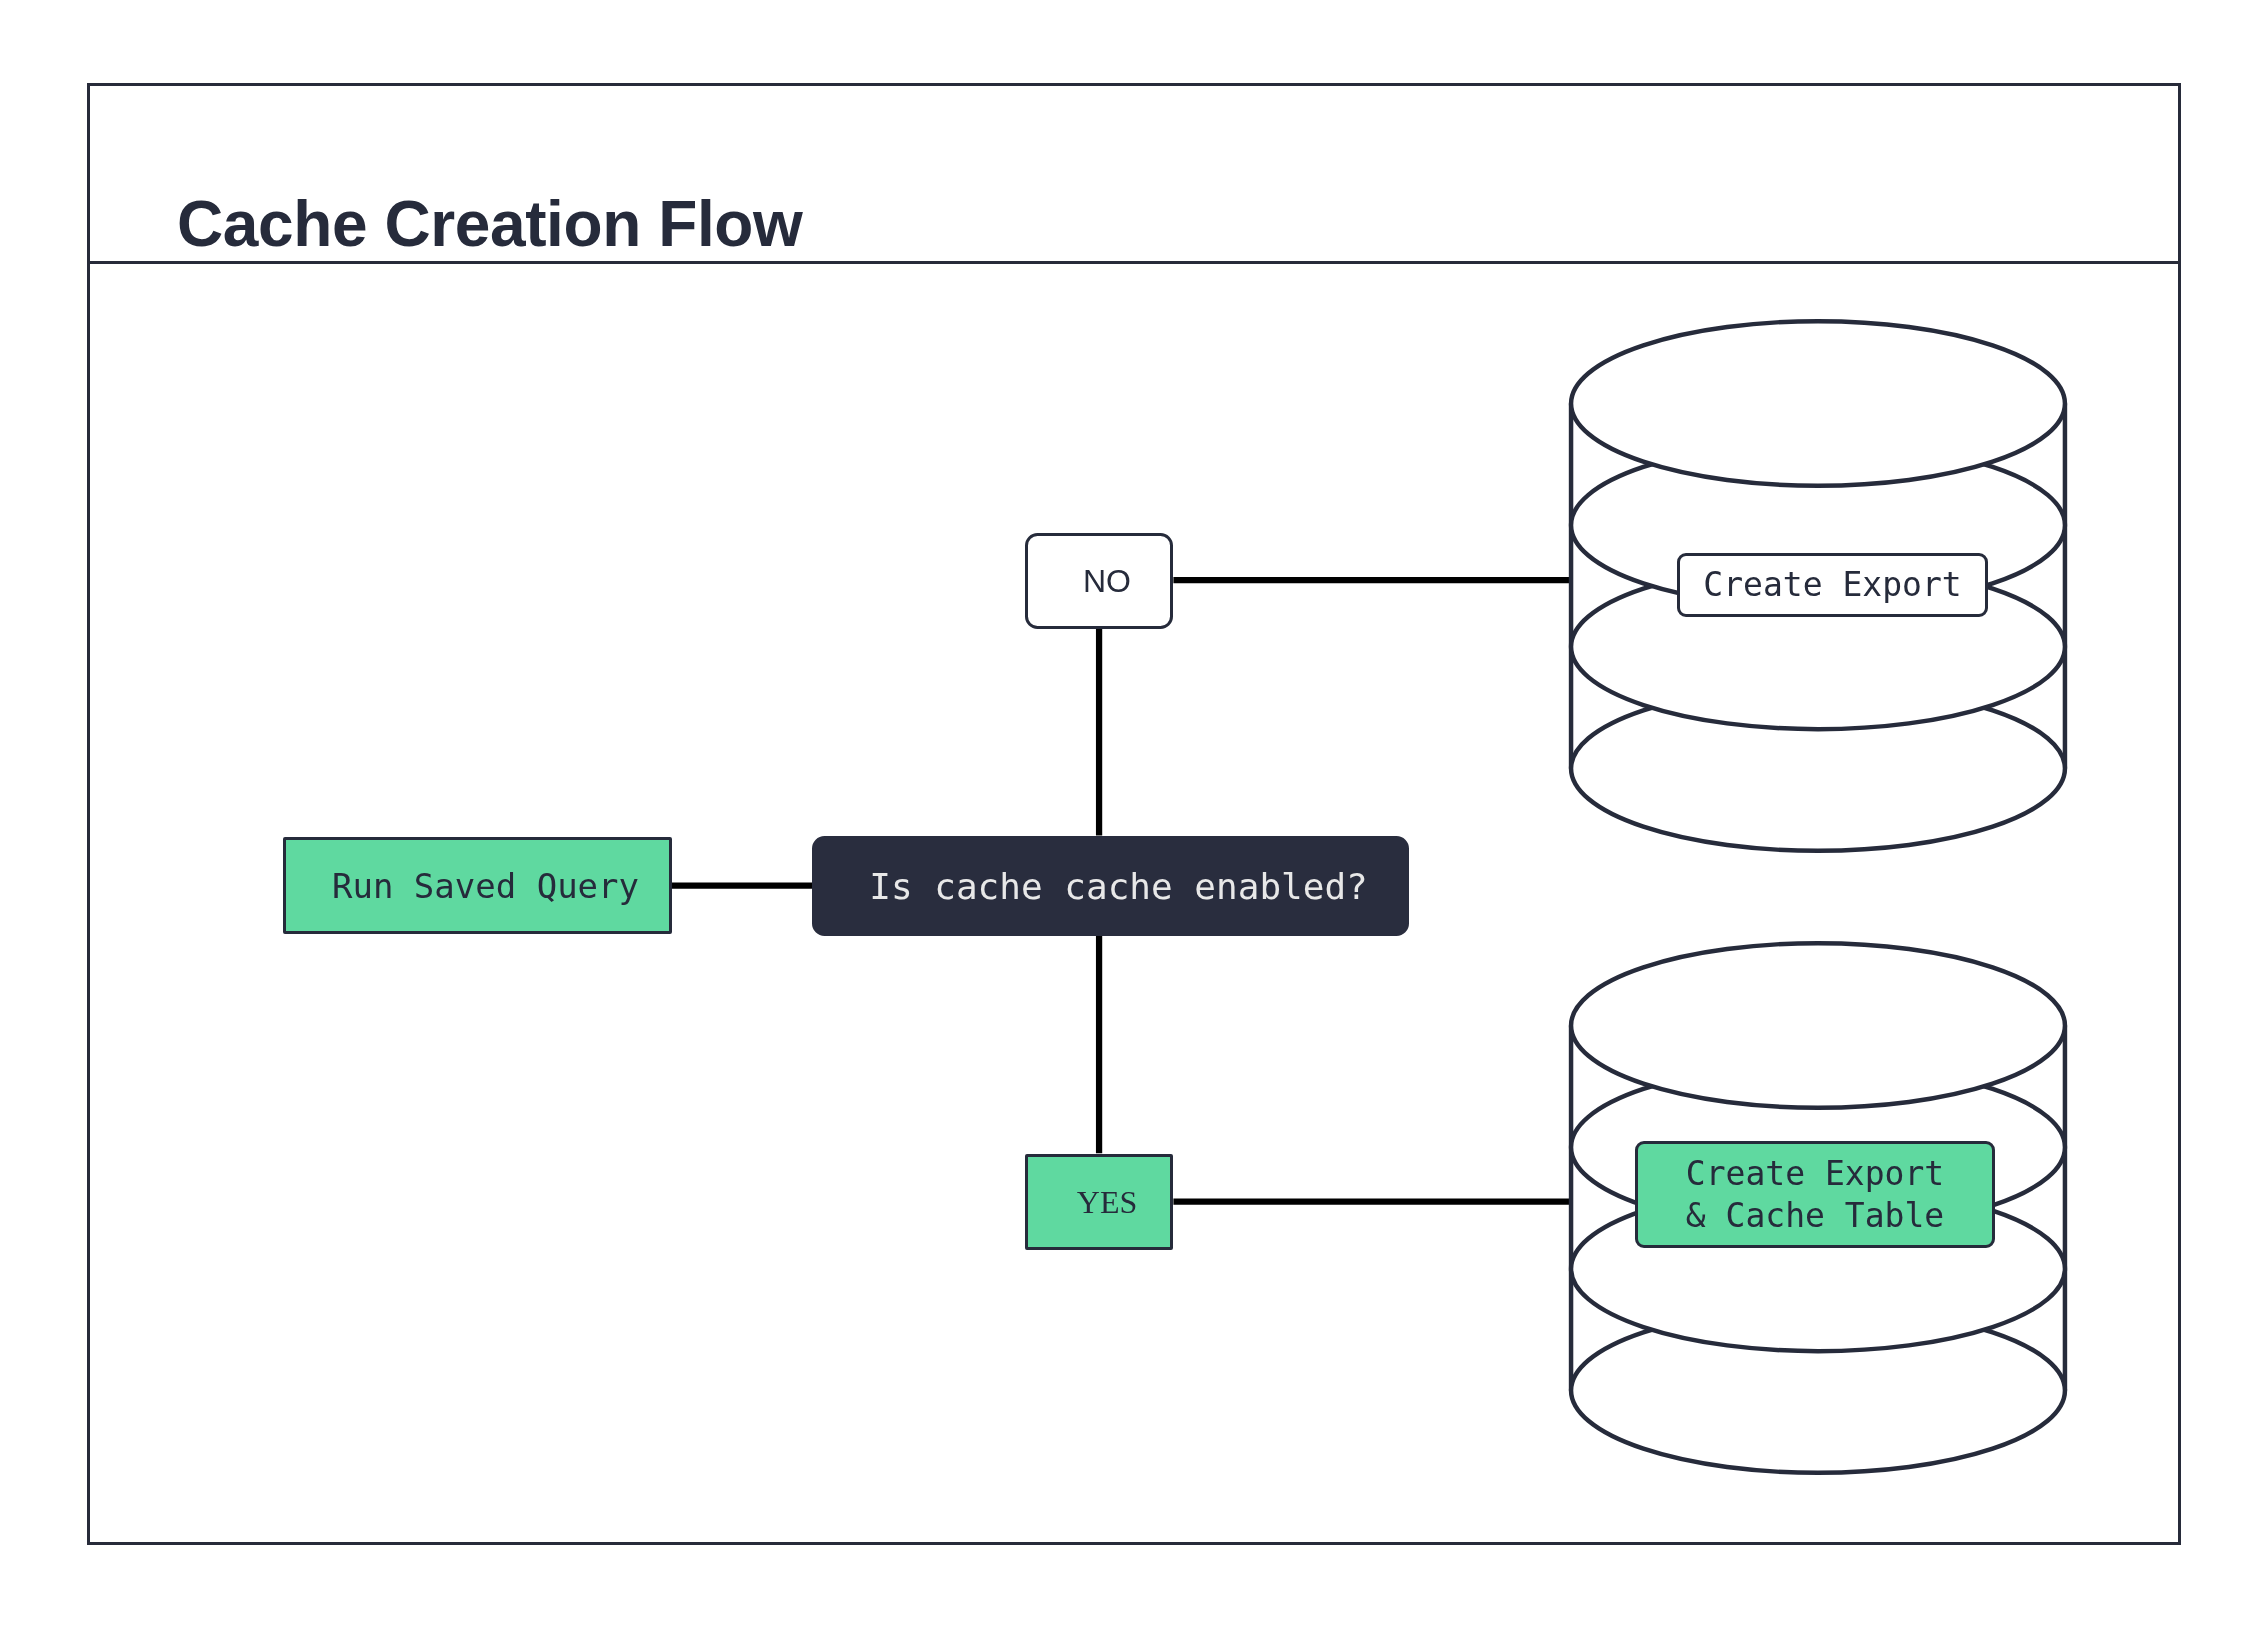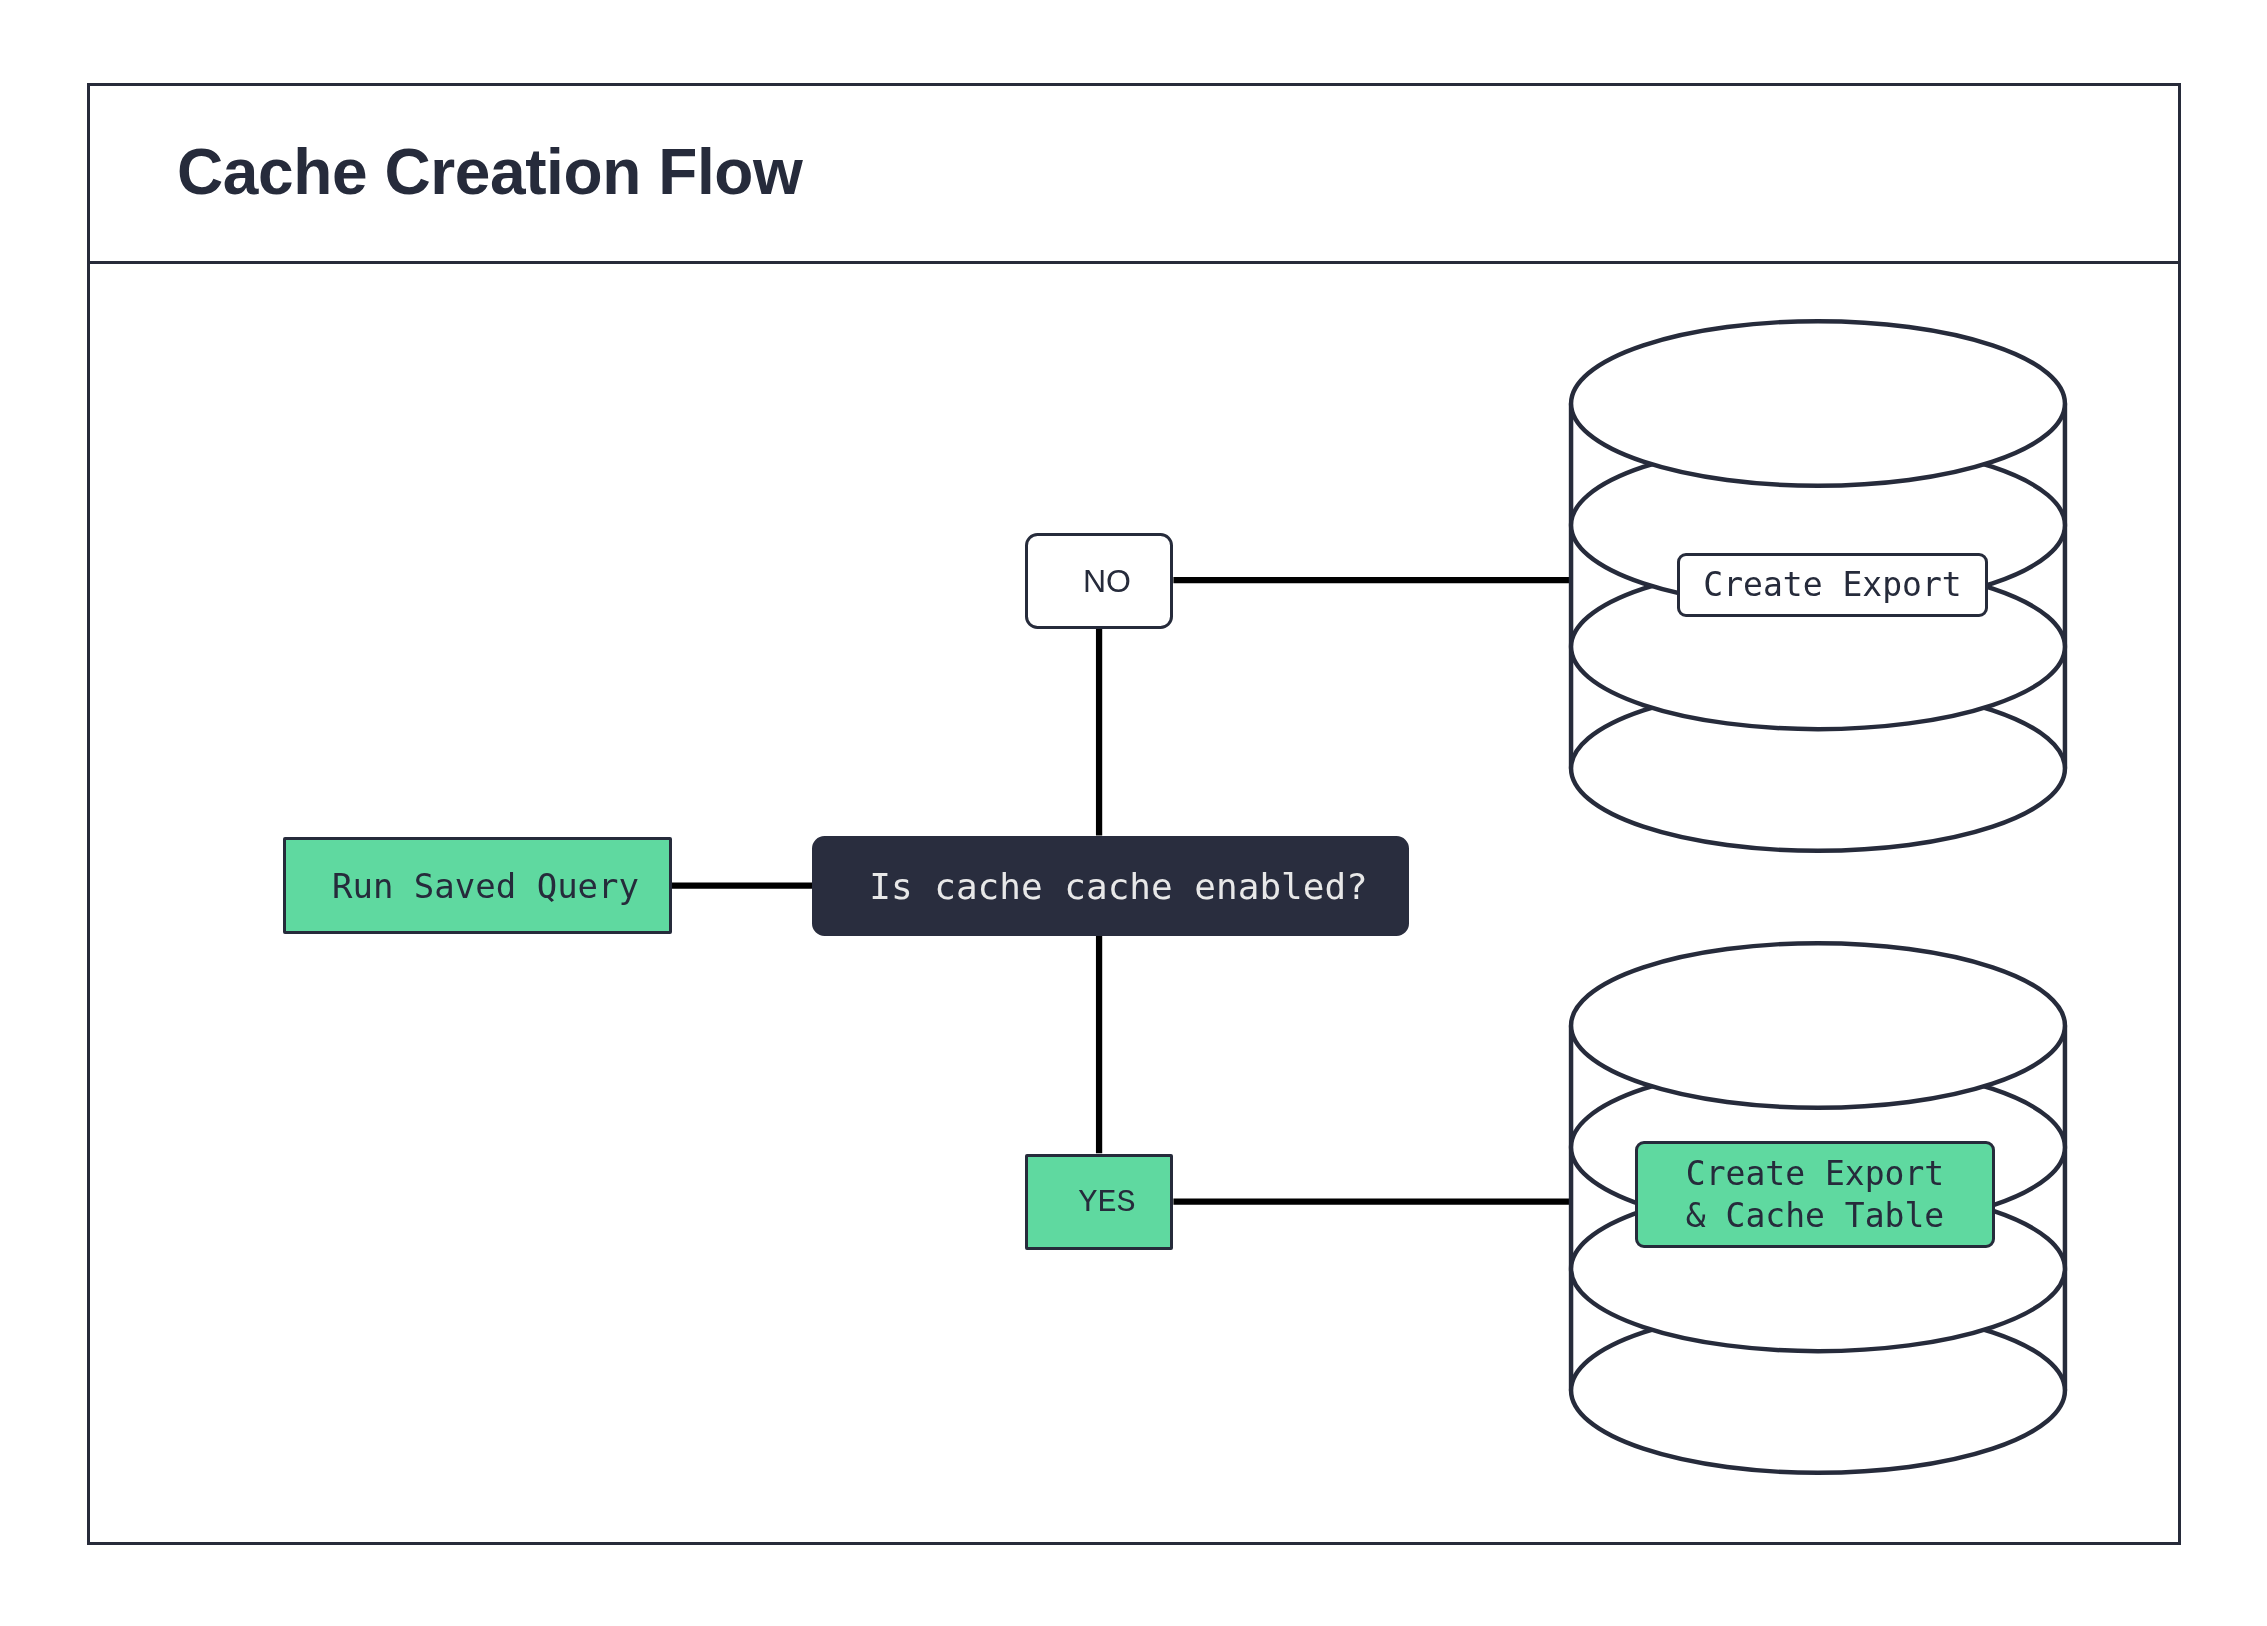--- a/index.html
+++ b/index.html
@@ -32,21 +32,21 @@
   }
   .frame-titlebar {
     position: absolute;
     left: 87px;
     top: 83px;
     width: 2094px;
     height: 181px;
     border-bottom: 3.6px solid #272b3a;
     box-sizing: border-box;
     display: flex;
-    align-items: center;
+    align-items: flex-end;
   }
   .diagram-title {
     margin-left: 90px;
     font-size: 64px;
     font-weight: bold;
     color: #262b3b;
     letter-spacing: -0.4px;
     white-space: pre;
     font-family: "Liberation Sans", sans-serif;
   }
@@ -114,21 +114,21 @@
     font-size: 36px;
   }
   #node-no {
     left: 1025px; top: 533px; width: 148px; height: 96px;
     font-size: 32px;
     font-family: "Liberation Sans", sans-serif;
   }
   #node-yes {
     left: 1025px; top: 1154px; width: 148px; height: 96px;
     font-size: 32px;
-    font-family: Liberation Mono, monospace;
+    font-family: Liberation Serif, serif;
   }
   #label-create-export {
     left: 1677px; top: 553px; width: 311px; height: 64px;
     font-size: 33px;
   }
   #label-create-export-cache {
     left: 1635px; top: 1141px; width: 360px; height: 107px;
     font-size: 33px;
   }
   

